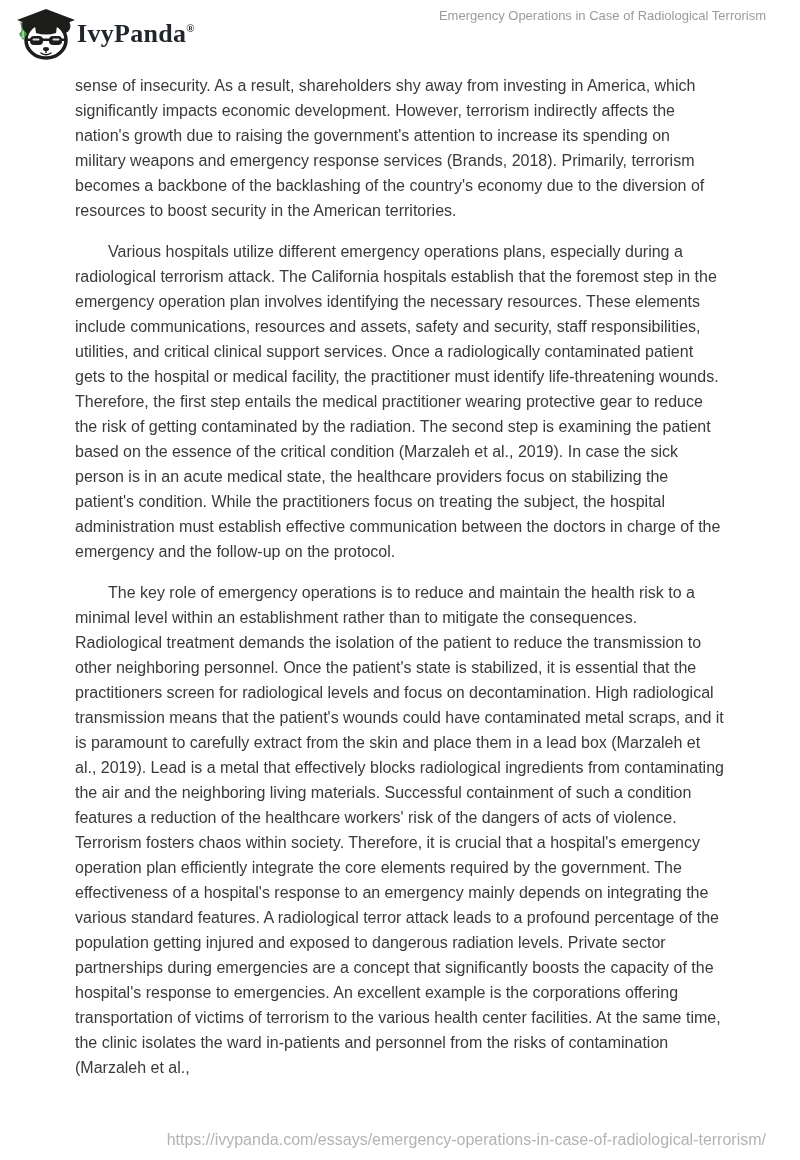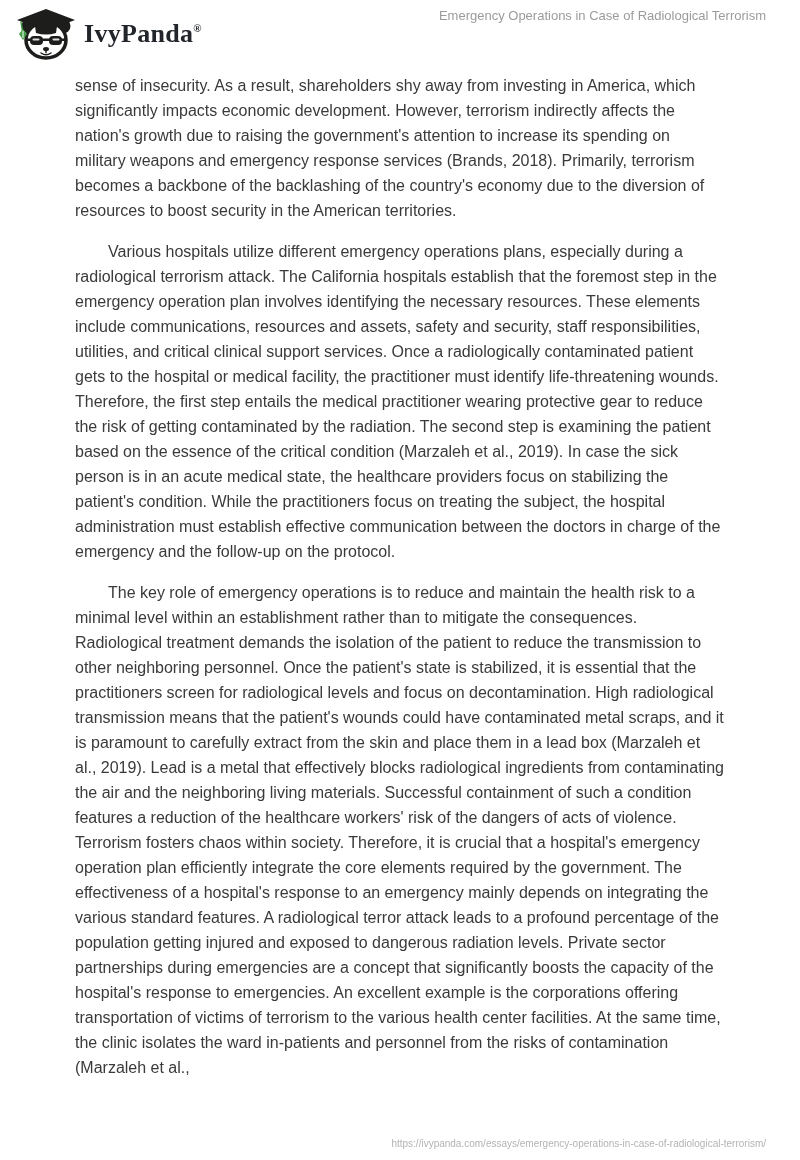--- a/index.html
+++ b/index.html
@@ -14,21 +14,21 @@
   }
 
   
   .page-header {
     display: flex;
     justify-content: space-between;
     align-items: flex-start;
     padding: 8px 34px 0 15px;
     height: 58px;
   }
-  .brand { display: flex; align-items: flex-end; gap: 7px; }
+  .brand { display: flex; align-items: flex-end; }
   .logo-icon svg { width: 62px; height: 52px; display: block; }
   .brand-name {
     font-family: "Liberation Serif", "DejaVu Serif", serif;
     font-weight: 700;
     font-size: 26px;
     color: #22262a;
     letter-spacing: 0.3px;
     line-height: 52px;
     white-space: nowrap;
   }
@@ -55,21 +55,21 @@
     text-align: left;
   }
   .para { margin: 0 0 16px 0; }
   .para.indented { text-indent: 33px; }
 
   
   .page-footer {
     position: absolute;
     right: 34px;
     bottom: 11px;
-    font-size: 10px;
+    font-size: 16px;
     color: #b3b3b3;
     white-space: nowrap;
   }
 </style>
 </head>
 <body>
 
 <div class="page">
 
   <header class="page-header">

